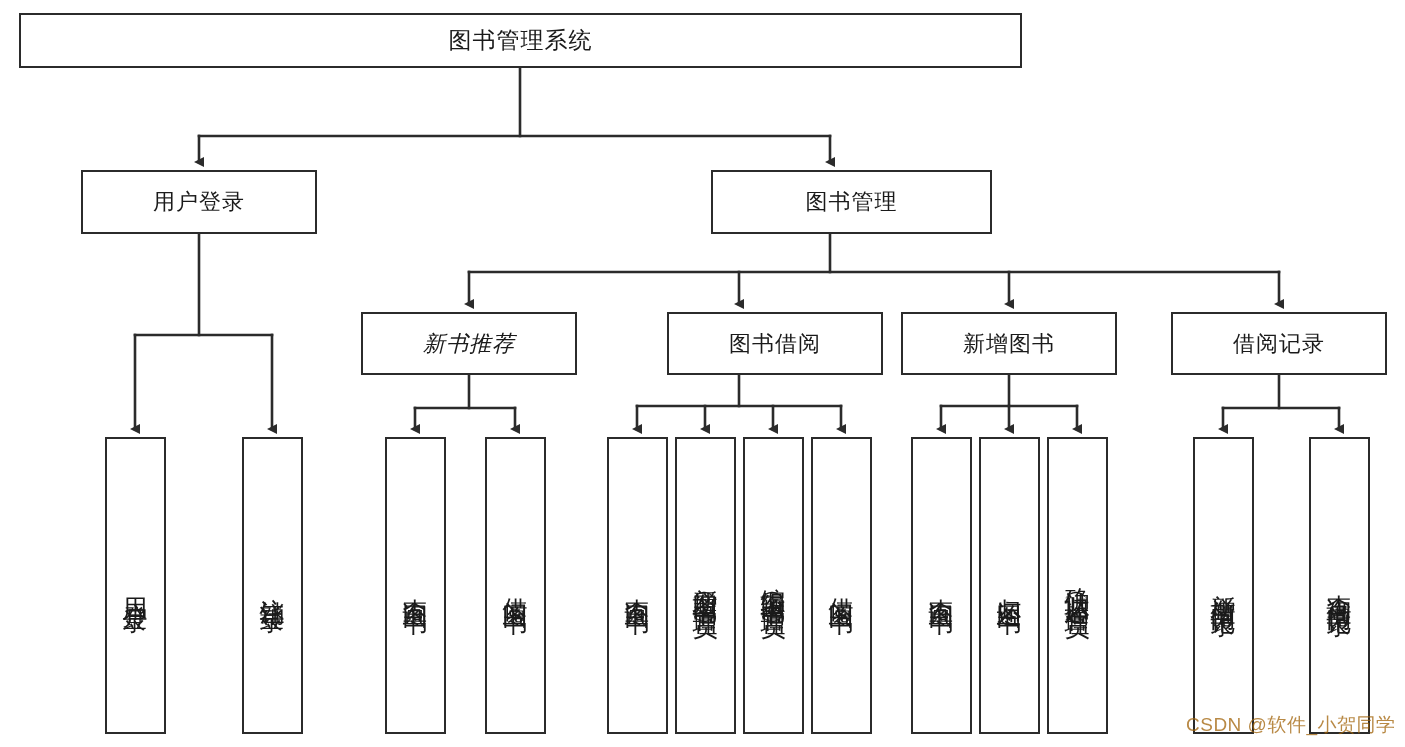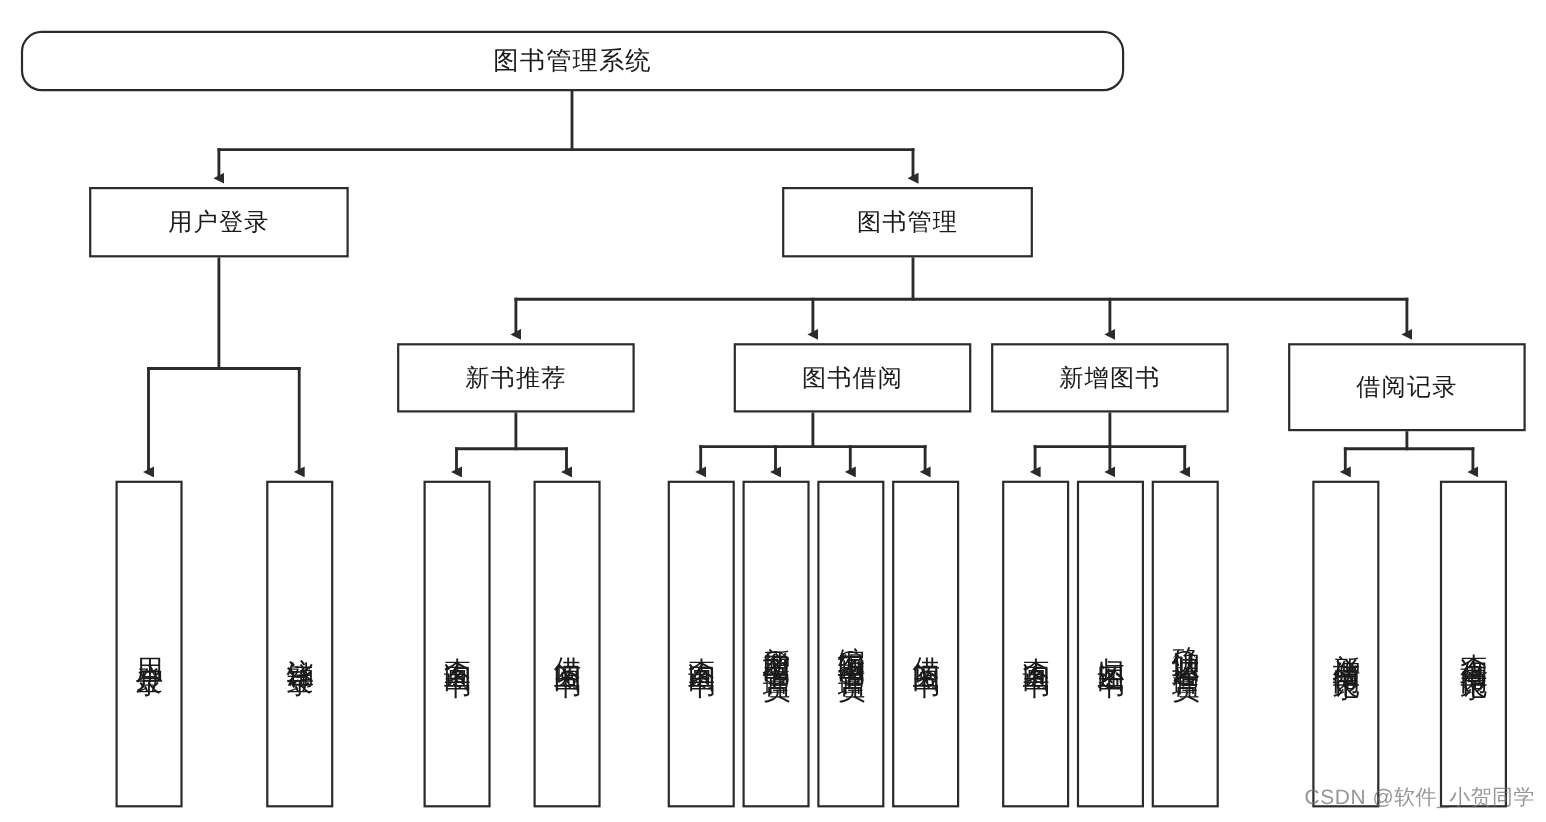--- a/index.html
+++ b/index.html
@@ -36,21 +36,21 @@
   }
   .node.leaf .vtext{
     writing-mode:vertical-rl;
     text-orientation:upright;
     display:block;
   }
   .watermark{
     position:absolute;
     left:1186px;top:712px;
     font-size:19px;
-    color:#737373;
+    color:#a16207;
     opacity:.75;
     letter-spacing:.5px;
     white-space:nowrap;
     pointer-events:none;
   }
 </style>
 </head>
 <body>
 
 <div id="diagram">
@@ -98,41 +98,41 @@
       <path d="M1009,406 L1009,429" marker-end="url(#arrow)"></path>
       <path d="M1077,406 L1077,429" marker-end="url(#arrow)"></path>
 
       <path d="M1279,375 L1279,408"></path>
       <path d="M1223,408 L1339,408"></path>
       <path d="M1223,408 L1223,429" marker-end="url(#arrow)"></path>
       <path d="M1339,408 L1339,429" marker-end="url(#arrow)"></path>
     </g>
   </svg>
 
-  <div class="node root" style="left:19px;top:28px;width:1003px;height:55px;border-radius:19px;">
+  <div class="node root" style="left:19px;top:13px;width:1003px;height:55px;">
     <span>图书管理系统</span>
   </div>
 
   <div class="node lvl2" style="left:81px;top:170px;width:236px;height:64px;">
     <span>用户登录</span>
   </div>
-  <div class="node lvl2" style="left:711px;top:170px;width:228px;height:64px;">
+  <div class="node lvl2" style="left:711px;top:170px;width:281px;height:64px;">
     <span>图书管理</span>
   </div>
 
-  <div class="node lvl3" style="left:361px;top:312px;width:216px;height:63px;">
+  <div class="node lvl3" style="left:361px;top:312px;width:216px;height:63px;font-style:italic;">
     <span>新书推荐</span>
   </div>
   <div class="node lvl3" style="left:631px;top:312px;width:216px;height:63px;margin-left:36px;">
     <span>图书借阅</span>
   </div>
   <div class="node lvl3" style="left:901px;top:312px;width:216px;height:63px;">
     <span>新增图书</span>
   </div>
-  <div class="node lvl3" style="left:1171px;top:312px;width:216px;height:80px;">
+  <div class="node lvl3" style="left:1171px;top:312px;width:216px;height:63px;">
     <span>借阅记录</span>
   </div>
 
   <div class="node leaf" style="left:105px;top:437px;width:61px;height:297px;">
     <span class="vtext">用户登录</span>
   </div>
   <div class="node leaf" style="left:242px;top:437px;width:61px;height:297px;">
     <span class="vtext">注销登录</span>
   </div>
 

